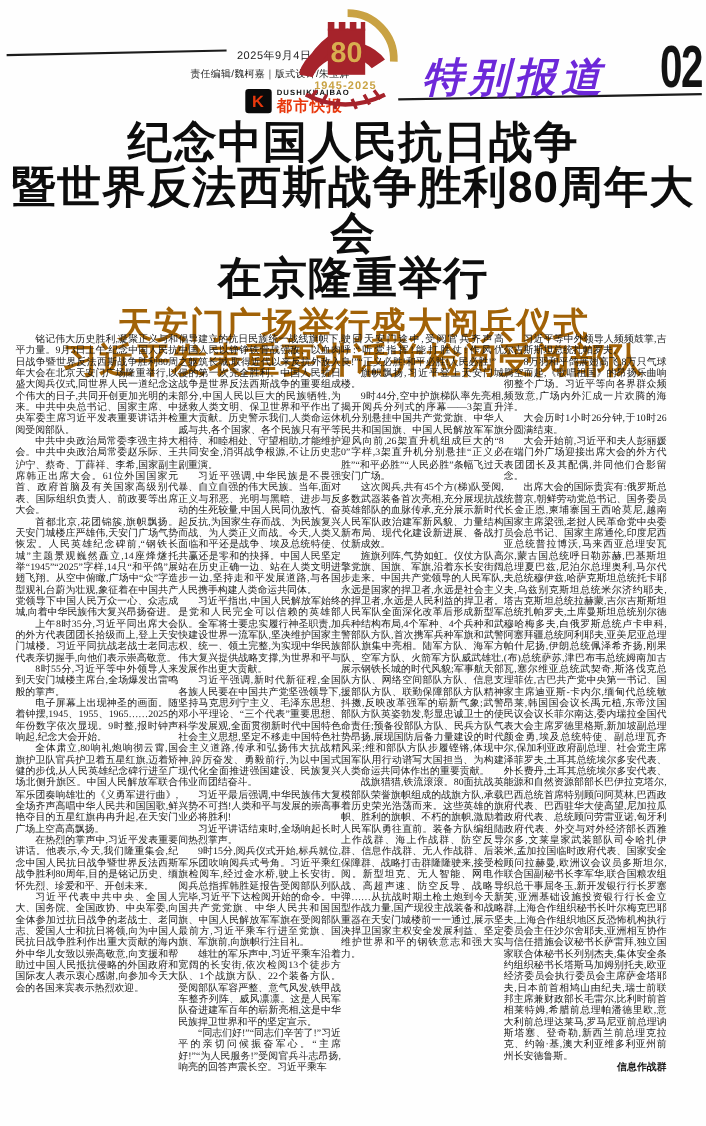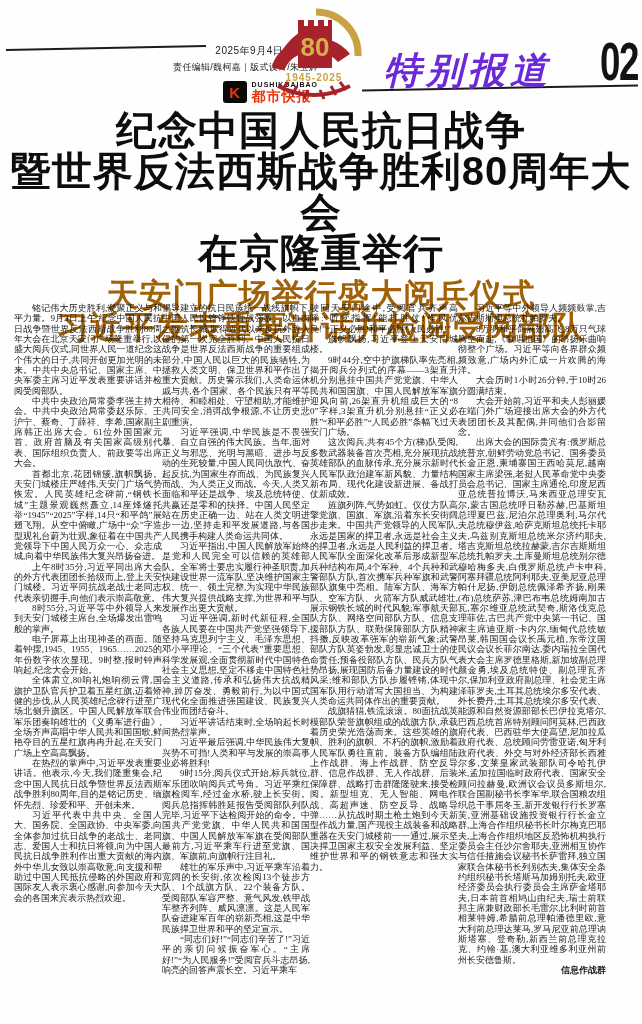--- a/index.html
+++ b/index.html
@@ -131,22 +131,22 @@
       <p class="para indent">电子屏幕上出现神圣的画面。随着钟摆,1945、1955、1965……2025的年份数字依次显现。9时整,报时钟声响起,纪念大会开始。</p>
       <p class="para indent">全体肃立,80响礼炮响彻云霄,国旗护卫队官兵护卫着五星红旗,迈着矫健的步伐,从人民英雄纪念碑行进至广场北侧升旗区。中国人民解放军联合军乐团奏响雄壮的《义勇军进行曲》,全场齐声高唱中华人民共和国国歌,鲜艳夺目的五星红旗冉冉升起,在天安门广场上空高高飘扬。</p>
       <p class="para indent">在热烈的掌声中,习近平发表重要讲话。他表示,今天,我们隆重集会,纪念中国人民抗日战争暨世界反法西斯战争胜利80周年,目的是铭记历史、缅怀先烈、珍爱和平、开创未来。</p>
       <p class="para indent">习近平代表中共中央、全国人大、国务院、全国政协、中央军委,向全体参加过抗日战争的老战士、老同志、爱国人士和抗日将领,向为中国人民抗日战争胜利作出重大贡献的海内外中华儿女致以崇高敬意,向支援和帮助过中国人民抵抗侵略的外国政府和国际友人表示衷心感谢,向参加今天大会的各国来宾表示热烈欢迎。</p>
     </div>
   <div class="col">
       <p class="para">倡导建立的抗日民族统一战线旗帜下,中国人民以铮铮铁骨战强敌、以血肉之躯筑长城,取得近代以来反抗外敌入侵的第一次完全胜利。中国人民抗日战争是世界反法西斯战争的重要组成部分,中国人民以巨大的民族牺牲,为拯救人类文明、保卫世界和平作出了重大贡献。历史警示我们,人类命运休戚与共,各个国家、各个民族只有平等相待、和睦相处、守望相助,才能维护共同安全,消弭战争根源,不让历史悲剧重演。</p>
       <p class="para indent">习近平强调,中华民族是不畏强暴、自立自强的伟大民族。当年,面对正义与邪恶、光明与黑暗、进步与反动的生死较量,中国人民同仇敌忾、奋起反抗,为国家生存而战、为民族复兴而战、为人类正义而战。今天,人类又面临和平还是战争、埃及总统特使、共赢还是零和的抉择。中国人民坚定站在历史正确一边、站在人类文明进步一边,坚持走和平发展道路,与各国人民携手构建人类命运共同体。</p>
       <p class="para indent">习近平指出,中国人民解放军始终是党和人民完全可以信赖的英雄部队。全军将士要忠实履行神圣职责,加快建设世界一流军队,坚决维护国家主权、统一、领土完整,为实现中华民族伟大复兴提供战略支撑,为世界和平与发展作出更大贡献。</p>
       <p class="para indent">习近平强调,新时代新征程,全国各族人民要在中国共产党坚强领导下,坚持马克思列宁主义、毛泽东思想、邓小平理论、“三个代表”重要思想、科学发展观,全面贯彻新时代中国特色社会主义思想,坚定不移走中国特色社会主义道路,传承和弘扬伟大抗战精神,踔厉奋发、勇毅前行,为以中国式现代化全面推进强国建设、民族复兴伟业而团结奋斗。</p>
+      <p class="para indent">习近平最后强调,中华民族伟大复兴势不可挡!人类和平与发展的崇高事业必将胜利!</p>
       <p class="para indent">习近平讲话结束时,全场响起长时间热烈掌声。</p>
-      <p class="para indent">习近平最后强调,中华民族伟大复兴势不可挡!人类和平与发展的崇高事业必将胜利!</p>
       <p class="para indent">9时15分,阅兵仪式开始,标兵就位,军乐团吹响阅兵式号角。习近平乘红旗检阅车,经过金水桥,驶上长安街。阅兵总指挥韩胜延报告受阅部队列队完毕,习近平下达检阅开始的命令。中国共产党党旗、中华人民共和国国旗、中国人民解放军军旗在受阅部队最前方,习近平乘车行进至党旗、国旗、军旗前,向旗帜行注目礼。</p>
       <p class="para indent">雄壮的军乐声中,习近平乘车沿着宽阔的长安街,依次检阅13个徒步方队、1个战旗方队、22个装备方队。受阅部队军容严整、意气风发,铁甲战车整齐列阵、威风凛凛。这是人民军队奋进建军百年的崭新亮相,这是中华民族捍卫世界和平的坚定宣示。</p>
       <p class="para indent">“同志们好!”“同志们辛苦了!”习近平的亲切问候振奋军心。“主席好!”“为人民服务!”受阅官兵斗志昂扬,响亮的回答声震长空。习近平乘车</p>
     </div>
   <div class="col">
       <p class="para">驶回天安门途中,受阅官兵齐声高呼:“听党指挥!能打胜仗!作风优良!”“正义必胜!和平必胜!人民必胜!”</p>
       <p class="para indent">旗帜飘扬,习近平登上天安门城楼。</p>
       <p class="para indent">9时44分,空中护旗梯队率先亮相,揭开阅兵分列式的序幕——3架直升机分别悬挂中国共产党党旗、中华人民共和国国旗、中国人民解放军军旗迎风向前,26架直升机组成巨大的“80”字样,3架直升机分别悬挂“正义必胜”“和平必胜”“人民必胜”条幅飞过天安门广场。</p>
       <p class="para indent">这次阅兵,共有45个方(梯)队受阅,多数武器装备首次亮相,充分展现抗战英雄部队的血脉传承,充分展示新时代人民军队政治建军新风貌、力量结构新布局、现代化建设新进展、备战打仗新成效。</p>
       <p class="para indent">旌旗列阵,气势如虹。仪仗方队高擎党旗、国旗、军旗,沿着东长安街阔步走来。中国共产党领导的人民军队,永远是国家的捍卫者,永远是社会主义的捍卫者,永远是人民利益的捍卫者。人民军队全面深化改革后形成新型军兵种结构布局,4个军种、4个兵种和武警部队方队,首次携军兵种军旗和武警部队旗集中亮相。陆军方队、海军方队、空军方队、火箭军方队威武雄壮,展示钢铁长城的时代风貌;军事航天部队方队、网络空间部队方队、信息支援部队方队、联勤保障部队方队精神抖擞,反映改革强军的崭新气象;武警部队方队英姿勃发,彰显忠诚卫士的使命责任;预备役部队方队、民兵方队气势昂扬,展现国防后备力量建设的时代风采;维和部队方队步履铿锵,体现中国军队用行动谱写大国担当、为构建人类命运共同体作出的重要贡献。</p>

